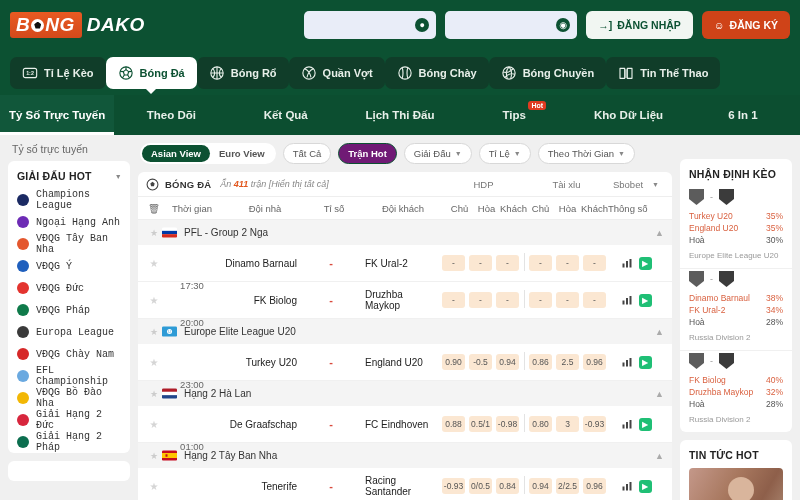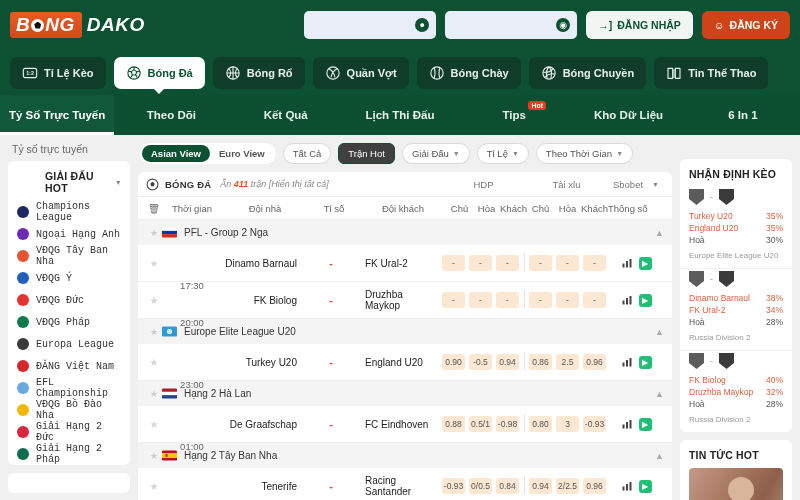--- a/index.html
+++ b/index.html
@@ -50,21 +50,21 @@
   }
   .btn-reg {
     background:#cf4318; color:#fff; border-radius:6px; height:28px;
     display:flex;align-items:center;gap:5px;padding:0 12px;
     font-size:10.5px;font-weight:bold; white-space:nowrap;
   }
 
   
   .sportnav {
     height:45px; background:#0c5132; display:flex; align-items:center;
-    gap:8px; padding:0 10px; position:relative;
+    padding:0 10px; position:relative;
   }
   .sportitem {
     background:#103d29; border-radius:7px; height:32px;
     display:flex;align-items:center;gap:6px;padding:0 12px;
     color:#e8f0ea;font-size:11px;font-weight:bold;white-space:nowrap;
   }
   .sportitem.active { background:#fff; color:#0c5132; position:relative; }
   .sportitem.active::after{
     content:""; position:absolute; left:50%; bottom:-5px; margin-left:-5px;
     border-left:5px solid transparent;border-right:5px solid transparent;
@@ -96,21 +96,20 @@
   .col-right { width:112px; flex:none; }
 
   .crumb { font-size:10.5px;color:#666;padding:2px 2px 6px 4px; }
 
   .card { background:#fff; border-radius:6px; }
 
   .lg-head{
     display:flex;align-items:center;justify-content:space-between;
     padding:9px 8px 7px 9px; font-size:10.5px;font-weight:bold;color:#222;
     letter-spacing:.2px;
-    margin-left:28px;
   }
   .lg-item{
     display:flex;align-items:center;gap:7px;padding:4px 9px;
     font-size:10px;color:#333;height:22px;font-family:Liberation Mono, monospace;
   }
   .lg-dot{width:12px;height:12px;border-radius:50%;flex:none;}
 
   
   .filters{ display:flex;align-items:center;gap:7px;padding:2px 0 8px 2px; }
   .seg{
@@ -118,21 +117,21 @@
   }
   .seg span{
     padding:0 9px;height:17px;display:flex;align-items:center;border-radius:10px;
     font-size:9.5px;font-weight:bold;color:#555;
   }
   .seg span.on{ background:#0c5132;color:#fff; }
   .pill{
     border:1px solid #d8d8d8;background:#fff;border-radius:11px;height:21px;
     display:flex;align-items:center;gap:4px;padding:0 9px;font-size:9.5px;color:#555;
   }
-  .pill.green{ background:#404040;border-color:#0c5132;color:#fff;font-weight:normal;border-radius:6px; }
+  .pill.green{ background:#701a75;border-color:#0c5132;color:#fff;font-weight:bold; }
   .cvd{ font-size:7px;color:#888; }
 
   
   .tbl{ background:#fff;border-radius:6px;overflow:hidden; }
   .tbl-top{
     display:flex;align-items:center;height:25px;border-bottom:1px solid #eee;
     padding:0 8px;font-size:9.5px;
   }
   .tbl-top .tt-title{ font-weight:bold;color:#333;letter-spacing:.2px;margin-left:6px;}
   .tbl-top .tt-note{ color:#888;font-style:italic;margin-left:9px;font-size:9px;}
@@ -359,21 +358,21 @@
           <div class="lg-item">
             <span class="lg-dot" style="background:#0f7a4a"></span>
             <span>VĐQG Pháp</span>
           </div>
           <div class="lg-item">
             <span class="lg-dot" style="background:#3a3a3a"></span>
             <span>Europa League</span>
           </div>
           <div class="lg-item">
             <span class="lg-dot" style="background:#d62828"></span>
-            <span>ĐĂNG Việt Nam</span>
+            <span>VĐQG Chày Nam</span>
           </div>
           <div class="lg-item">
             <span class="lg-dot" style="background:#6aa9e0"></span>
             <span>EFL Championship</span>
           </div>
           <div class="lg-item">
             <span class="lg-dot" style="background:#f2b705"></span>
             <span>VĐQG Bồ Đào Nha</span>
           </div>
           <div class="lg-item">

